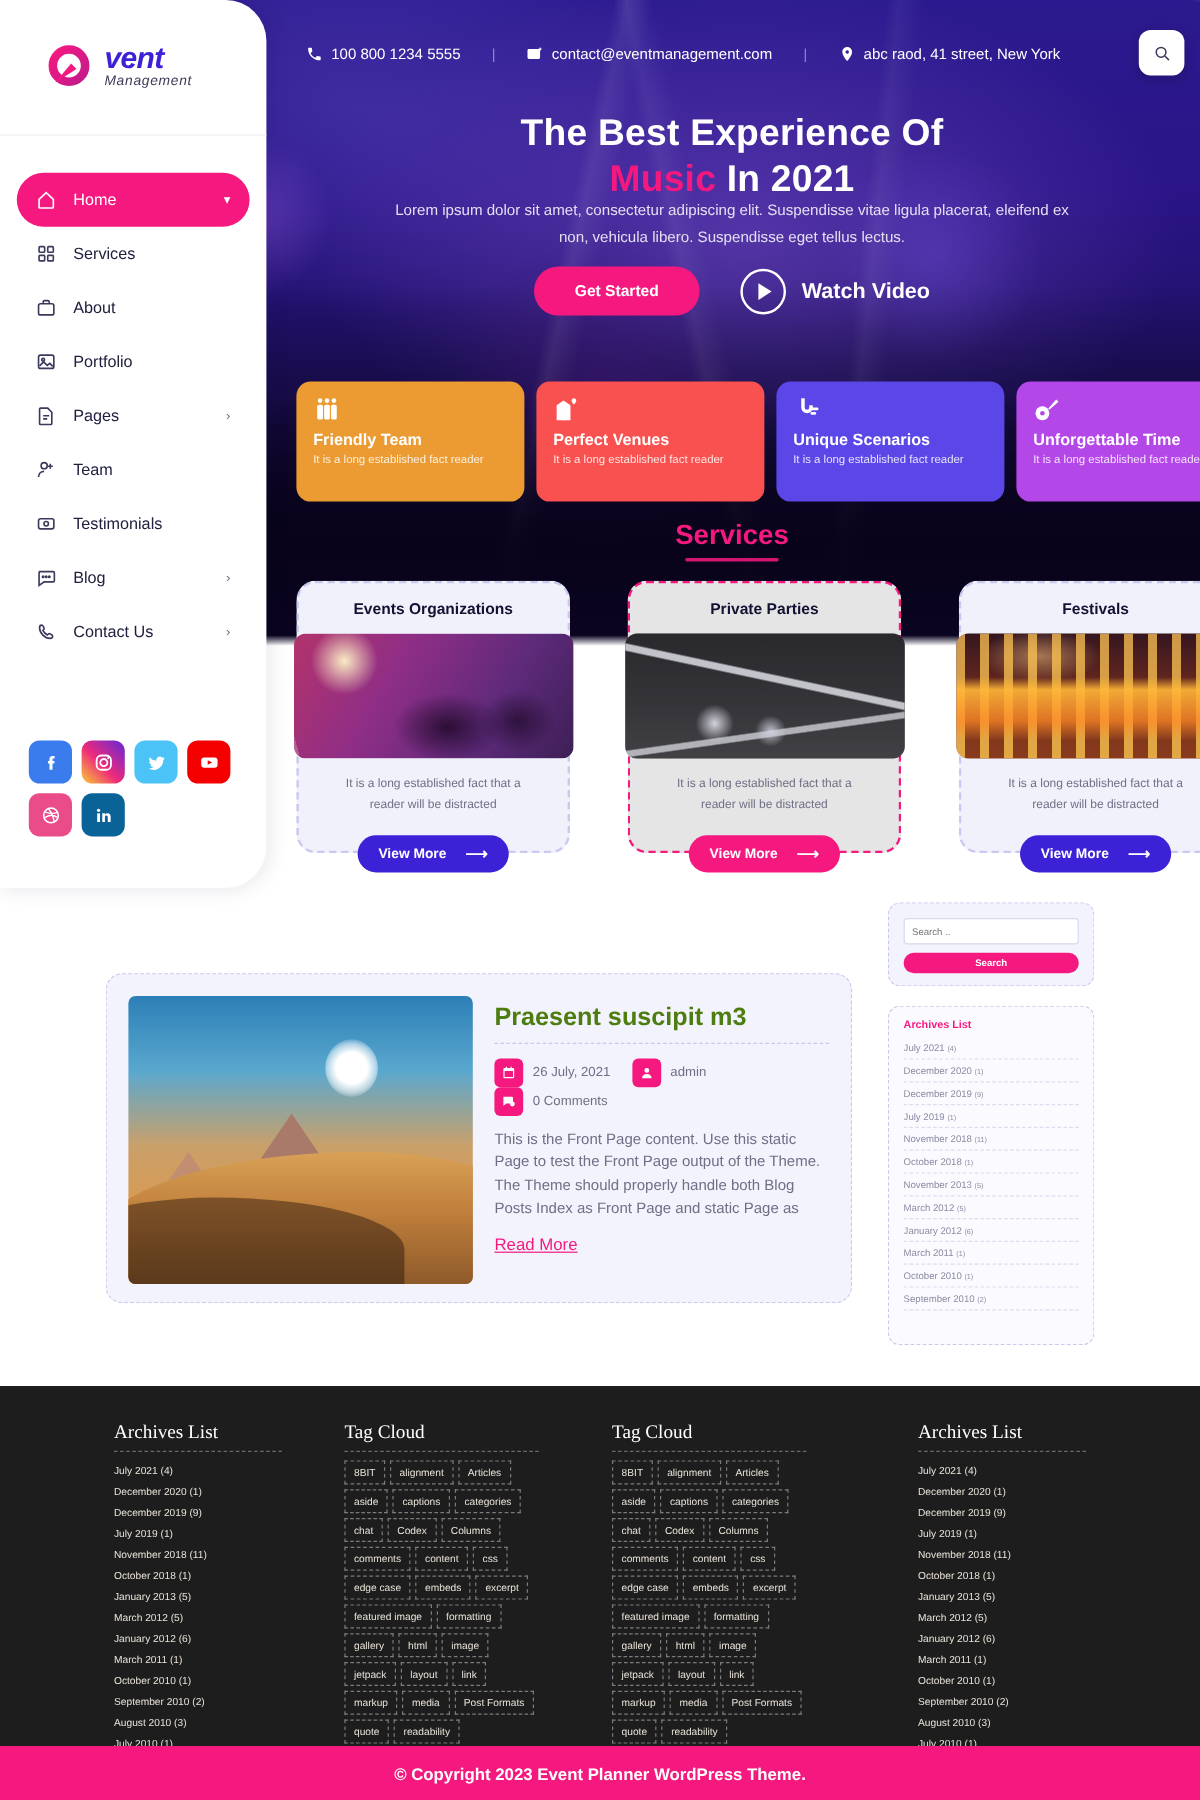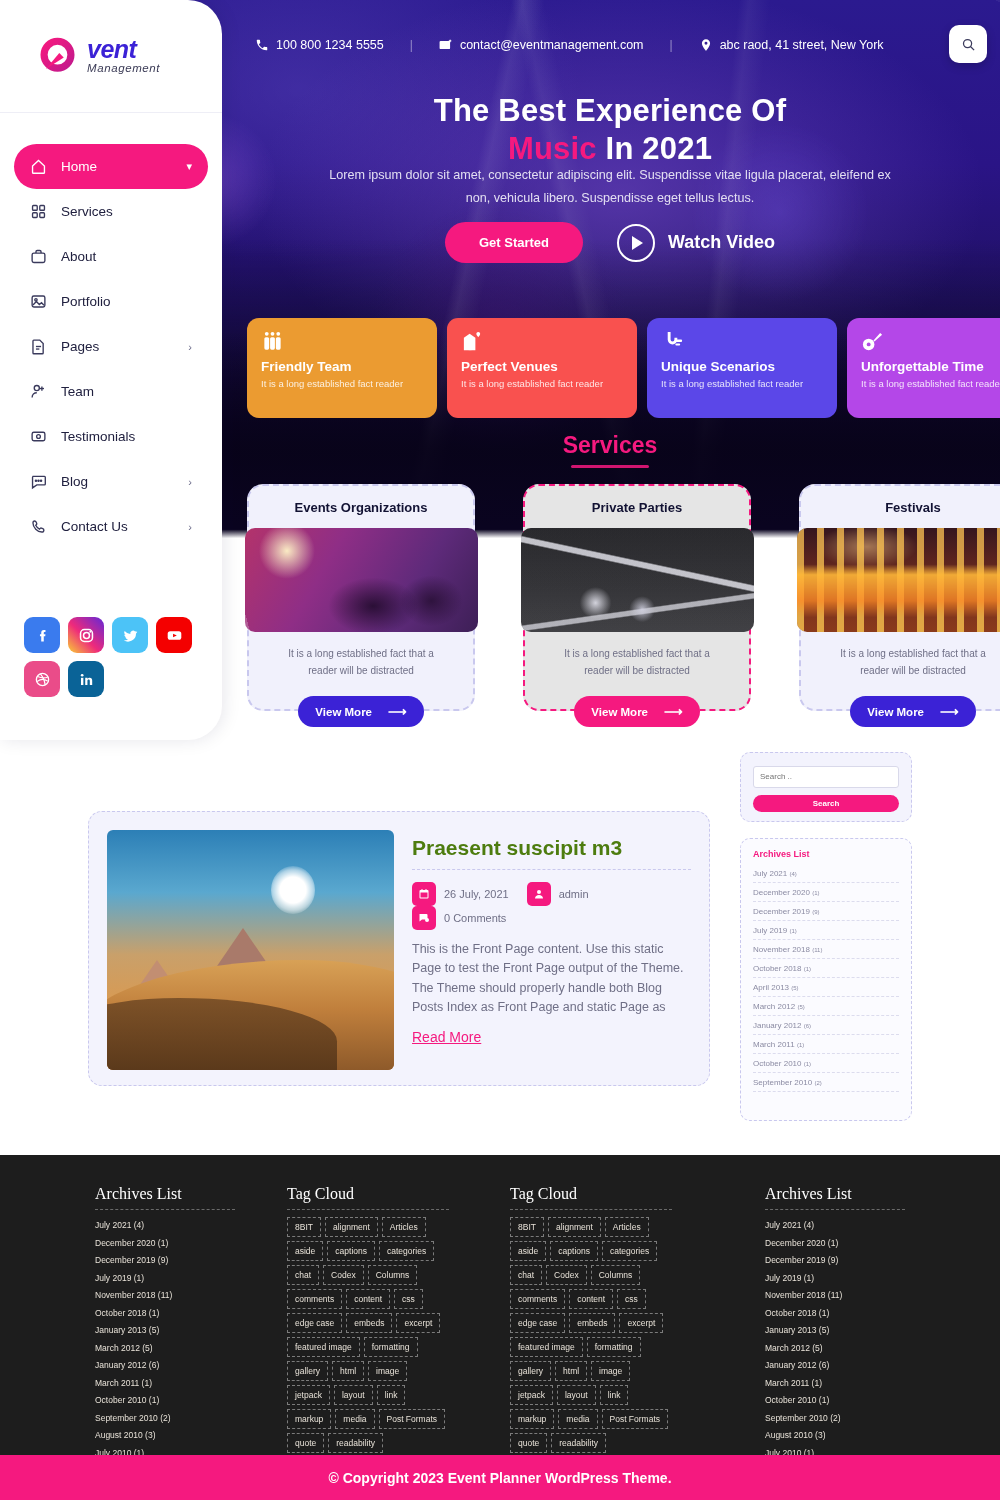--- a/index.html
+++ b/index.html
@@ -572,21 +572,21 @@
 </div>
 <div class="widget w-arch">
   <div class="w-arch-title">Archives List</div>
   <ul id="archlist">
       <li><span>July 2021</span> <span class="cnt">(4)</span></li>
       <li><span>December 2020</span> <span class="cnt">(1)</span></li>
       <li><span>December 2019</span> <span class="cnt">(9)</span></li>
       <li><span>July 2019</span> <span class="cnt">(1)</span></li>
       <li><span>November 2018</span> <span class="cnt">(11)</span></li>
       <li><span>October 2018</span> <span class="cnt">(1)</span></li>
-      <li><span>April 2013</span> <span class="cnt">(5)</span></li>
+      <li><span>November 2013</span> <span class="cnt">(5)</span></li>
       <li><span>March 2012</span> <span class="cnt">(5)</span></li>
       <li><span>January 2012</span> <span class="cnt">(6)</span></li>
       <li><span>March 2011</span> <span class="cnt">(1)</span></li>
       <li><span>October 2010</span> <span class="cnt">(1)</span></li>
       <li><span>September 2010</span> <span class="cnt">(2)</span></li>
     </ul>
 </div>
 
 <div class="footer">
   <div class="f-col" style="left:95px; width:140px;">

